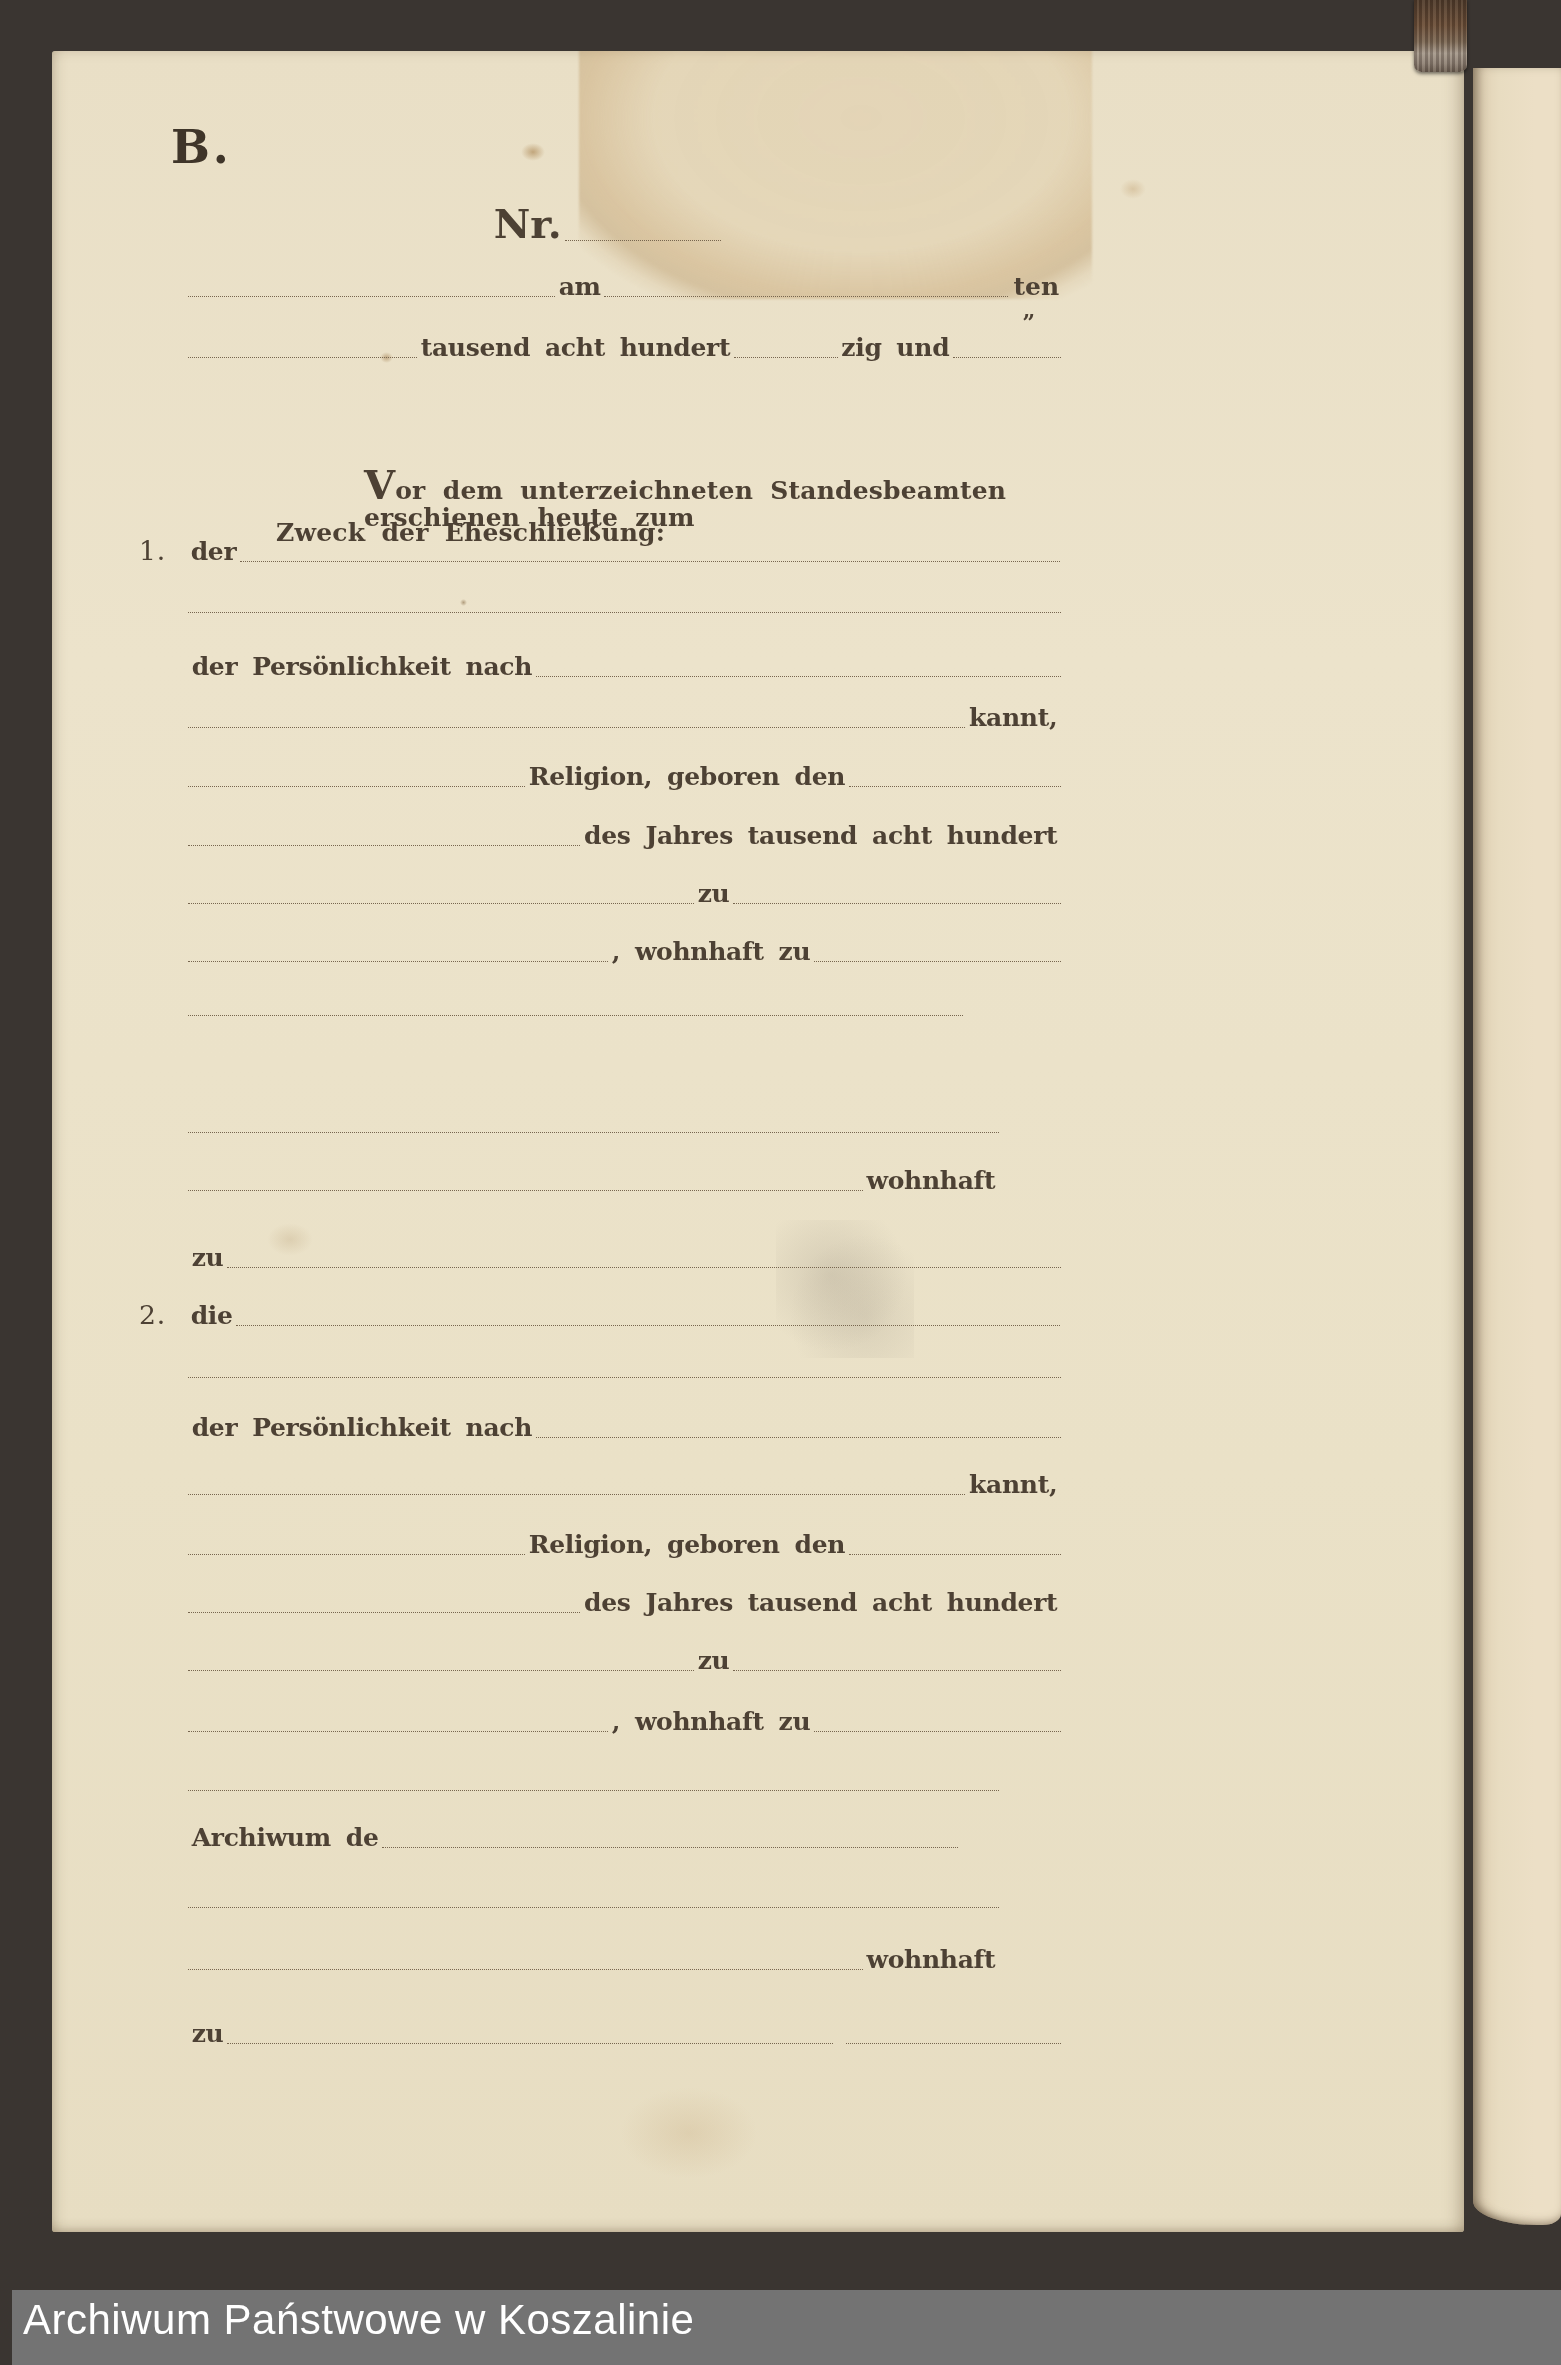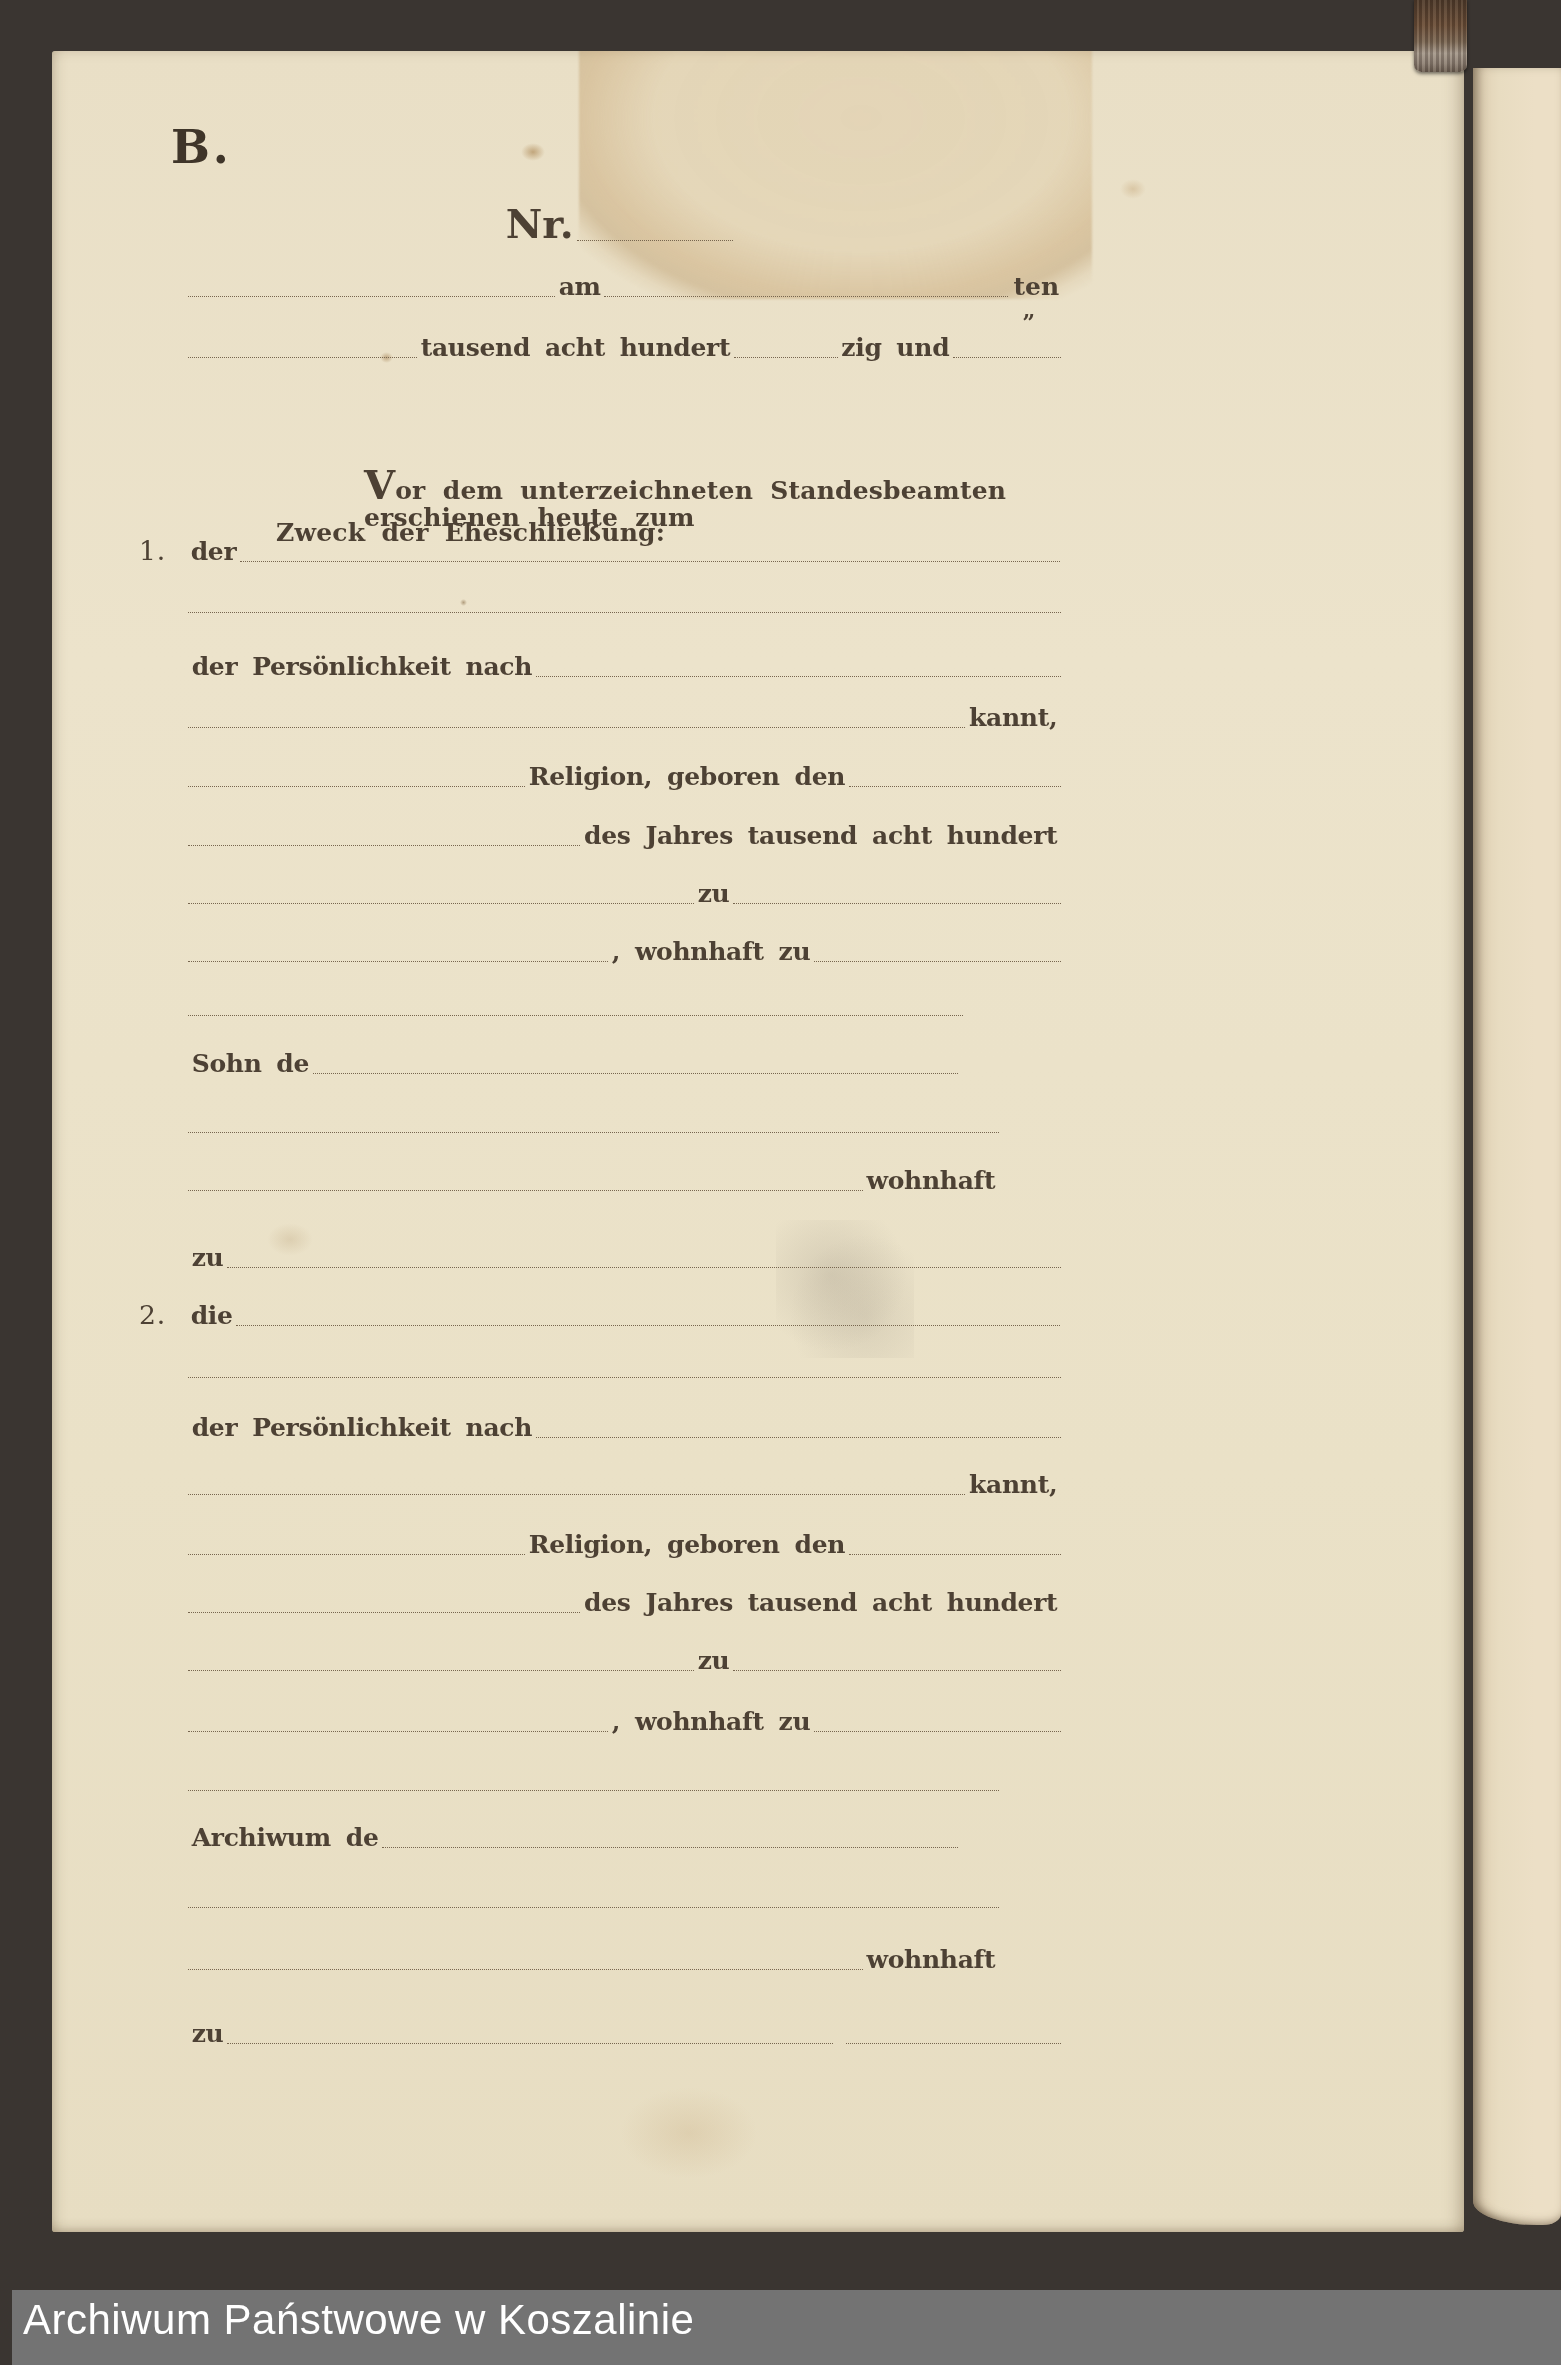--- a/index.html
+++ b/index.html
@@ -67,21 +67,21 @@
   .dots{
     flex:1 1 auto;height:0;border-bottom:1.8px dotted #77664f;
     align-self:flex-end;margin-bottom:2.8px;min-width:9.2px;
   }
   .dots.fix{flex:0 1 auto;}
   .num{flex:0 0 48px;font-weight:400;font-size:26.6px;letter-spacing:0.9px;padding-bottom:0.9px;line-height:1;}
   .corner-letter{
     position:absolute;left:119px;top:73px;font-size:46px;font-weight:900;
     letter-spacing:2.8px;line-height:1;color:#3f3529;
   }
-  .nr-row{left:450px;top:145px;width:231px;height:48px;align-items:flex-end;}
+  .nr-row{left:438px;top:145px;width:231px;height:48px;align-items:flex-end;}
   .nr-row .lbl{font-size:40px;letter-spacing:0;padding-bottom:0;}
   .intro{position:absolute;left:312px;top:414px;width:715px;font-size:25px;font-weight:700;
     color:#4d4134;letter-spacing:0.2px;word-spacing:8.3px;line-height:1;}
   .intro::first-letter{font-size:40px;font-weight:900;}
   .intro2{position:absolute;left:188px;top:469px;font-size:25px;font-weight:700;color:#4d4134;
     letter-spacing:0.2px;word-spacing:7.3px;line-height:1;margin-left:36px;}
   .ten-wrap{position:relative;flex:0 0 auto;line-height:1;padding:0 1.8px 0.9px 5.5px;}
   .ten-wrap .q{position:absolute;left:14.7px;top:25px;font-size:22px;}
   .gap{flex:0 0 13px;}
 </style>
@@ -156,24 +156,20 @@
     <span class="dots"></span>
   </div>
   <div class="row" style="left:136px;top:875px;width:873px;">
     <span class="dots fix" style="flex-basis:420px;"></span>
     <span class="lbl">, wohnhaft zu</span>
     <span class="dots"></span>
   </div>
   <div class="row" style="left:136px;top:929px;width:775px;">
     <span class="dots"></span>
   </div>
-  <div class="row" style="left:136px;top:987px;width:770px;">
-    <span class="lbl">Sohn de</span>
-    <span class="dots"></span>
-  </div>
   <div class="row" style="left:136px;top:1046px;width:811px;">
     <span class="dots"></span>
   </div>
   <div class="row" style="left:136px;top:1104px;width:811px;">
     <span class="dots"></span>
     <span class="lbl">wohnhaft</span>
   </div>
   <div class="row" style="left:136px;top:1181px;width:873px;">
     <span class="lbl">zu</span>
     <span class="dots"></span>

